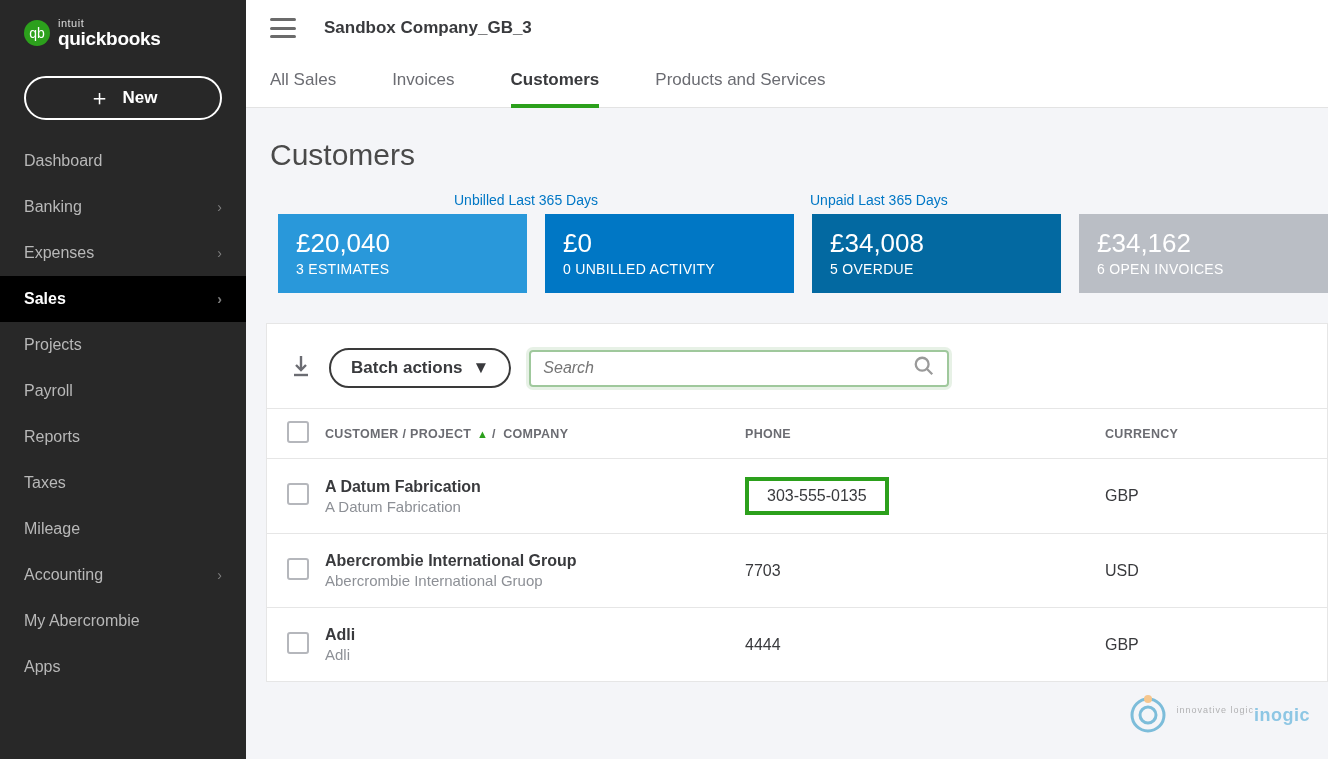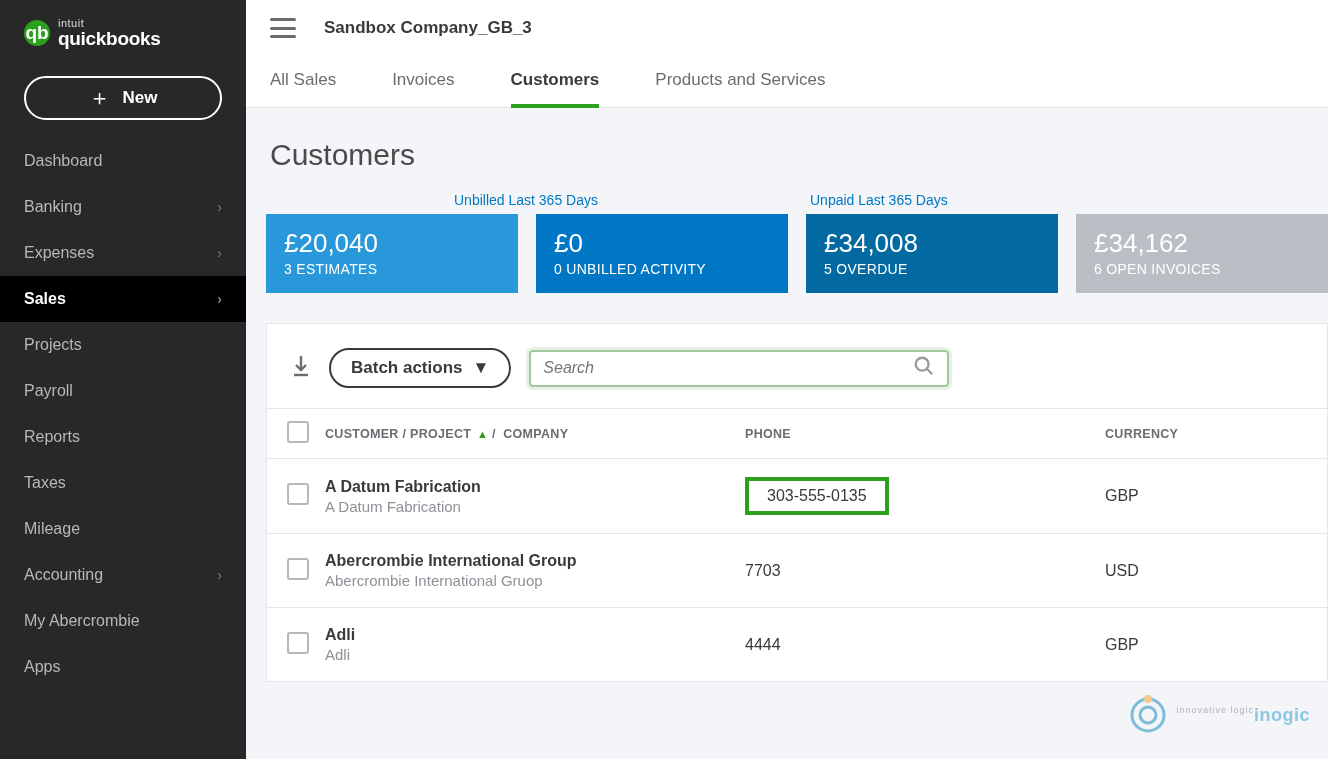--- a/index.html
+++ b/index.html
@@ -2,21 +2,21 @@
 <html><head>
 <meta charset="utf-8">
 <style>
   * { box-sizing: border-box; margin: 0; padding: 0; }
   body { font-family: -apple-system, BlinkMacSystemFont, "Segoe UI", Helvetica, Arial, sans-serif; background: #fff; color: #393a3d; width: 1328px; height: 759px; overflow: hidden; }
   .app { display: flex; height: 100%; }
 
   
   .sidebar { width: 246px; background: #282828; color: #c9c9c9; display: flex; flex-direction: column; padding: 12px 0 0 0; }
   .logo-row { display: flex; align-items: center; gap: 8px; padding: 6px 20px 10px 24px; }
-  .qb-logo { width: 26px; height: 26px; border-radius: 50%; background: #2ca01c; color: #fff; display: flex; align-items: center; justify-content: center; font-weight: 700; font-size: 19px; }
+  .qb-logo { width: 26px; height: 26px; border-radius: 50%; background: #2ca01c; color: #fff; display: flex; align-items: center; justify-content: center; font-weight: 400; font-size: 14px; }
   .logo-text { color: #fff; display: flex; flex-direction: column; line-height: 1; }
   .logo-text small { font-size: 11px; letter-spacing: 0.5px; color: #ddd; }
   .logo-text strong { font-size: 19px; font-weight: 600; letter-spacing: -0.3px; }
   .new-btn { margin: 18px 24px 18px 24px; border: 2px solid #fff; border-radius: 999px; color: #fff; background: transparent; height: 44px; display: flex; align-items: center; justify-content: center; gap: 12px; font-size: 17px; font-weight: 600; cursor: pointer; }
   .new-btn .plus { font-size: 22px; font-weight: 300; line-height: 1; }
   .nav { display: flex; flex-direction: column; }
   .nav-item { padding: 14px 24px; font-size: 16px; color: #b8b8b8; display: flex; align-items: center; justify-content: space-between; cursor: pointer; }
   .nav-item.active { background: #000; color: #fff; font-weight: 600; }
   .chev { color: #7e7e7e; font-size: 14px; }
 
@@ -33,21 +33,21 @@
 
   .content { padding: 20px 0 0 20px; background: #f4f5f8; flex: 1; overflow: hidden; }
   .page-header { background: #f4f5f8; padding: 10px 0 20px 4px;}
   .page-title { font-size: 30px; color: #4a4a4a; font-weight: 400; }
 
   
   .stats-wrap { padding: 0 0 30px 0; }
   .stat-head { display: flex; font-size: 14px; color: #0077c5; margin-bottom: 6px; }
   .stat-head .left-h { flex: 0 0 520px; text-align: center; }
   .stat-head .right-h { flex: 1; text-align: left; padding-left: 24px; }
-  .stats { display: flex; gap: 18px; }
+  .stats { display: flex; gap: 18px; margin-left: 12px; }
   .card { color: #fff; padding: 14px 18px 16px 18px; flex: 1; min-width: 0; }
   .card .amount { font-size: 26px; font-weight: 400; }
   .card .label { font-size: 14px; margin-top: 2px; letter-spacing: 0.3px; }
   .card.light-blue { background: #2998da; }
   .card.blue { background: #0077c5; }
   .card.orange { background: #0369a1; }
   .card.gray { background: #babec5; }
 
   
   .panel { background: #fff; margin-top: 0; padding: 24px 0 0 0; border: 1px solid #e6e6e6; border-bottom: none; }

